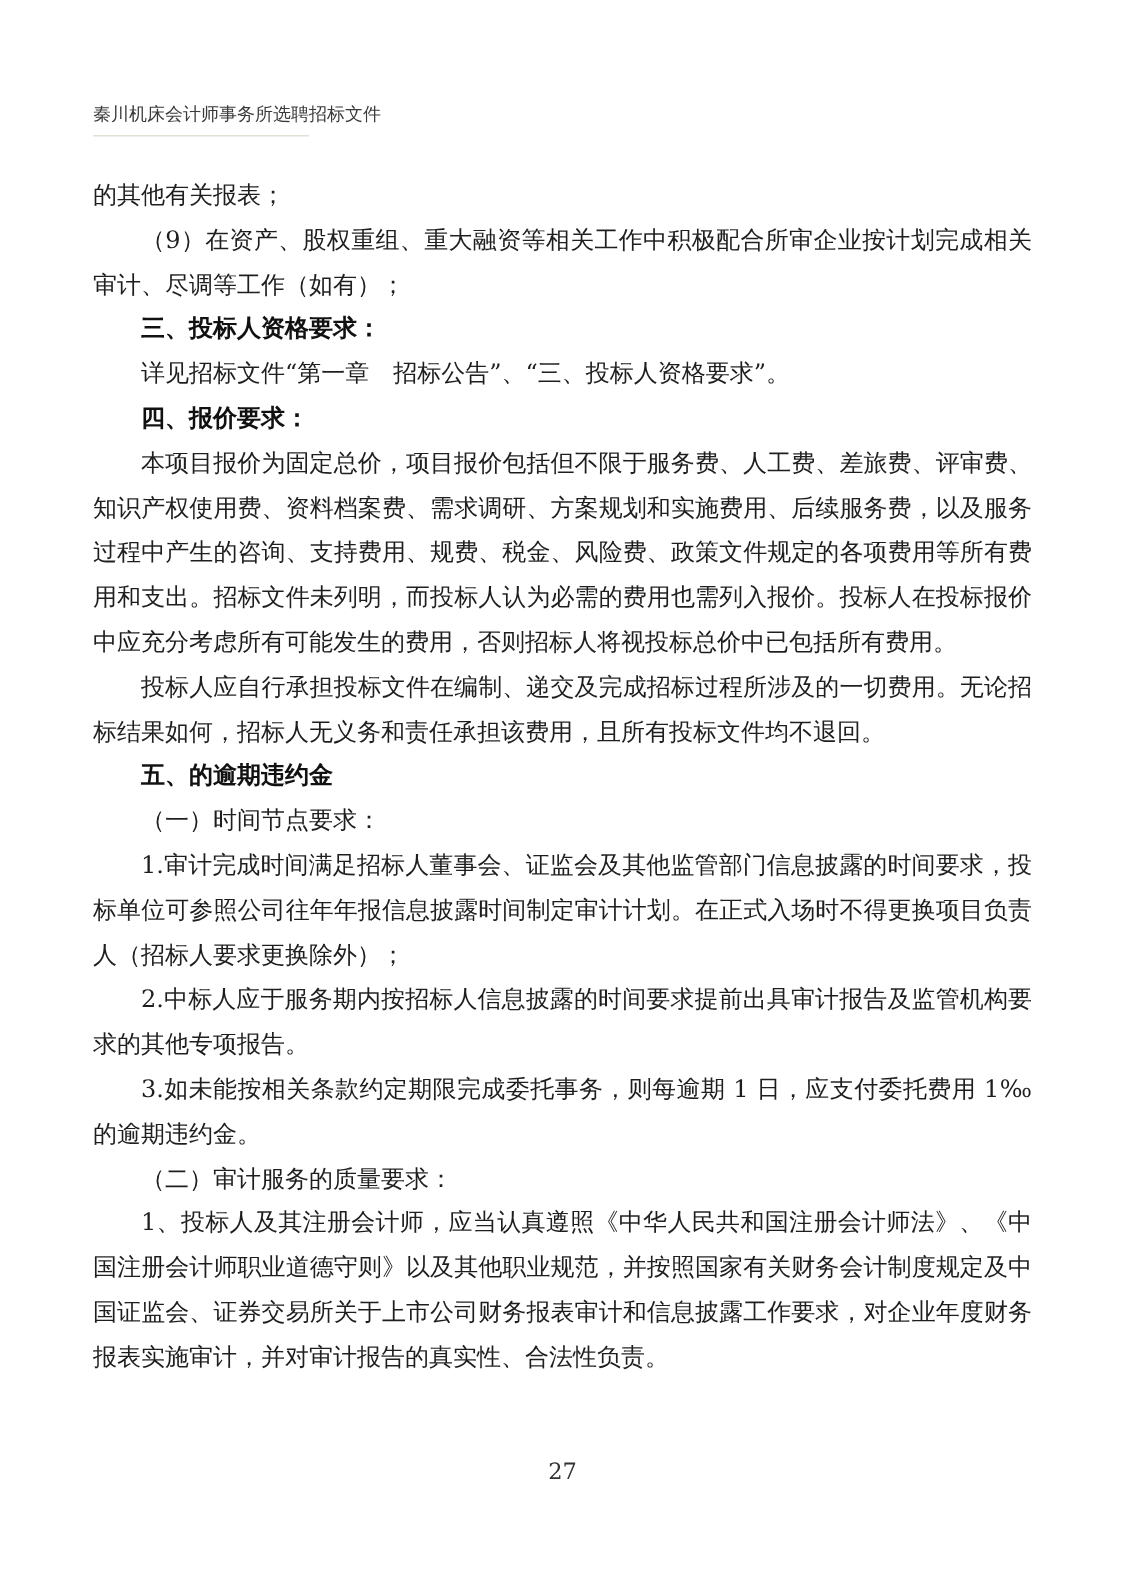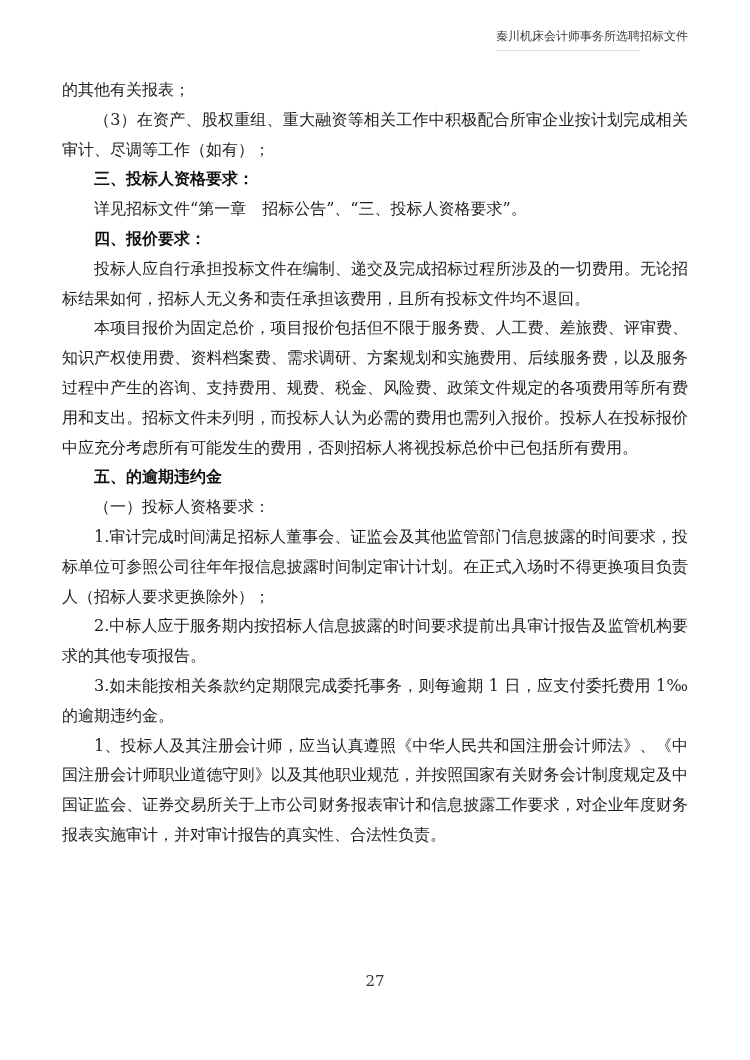--- a/index.html
+++ b/index.html
@@ -18,25 +18,26 @@
   .page {
     position: absolute;
     left: 62px;
     top: 0;
     width: 626px;
     height: 1060px;
   }
   .header {
     padding-top: 28px;
     display: flex;
-    justify-content: flex-end;
+    justify-content: flex-start;
     align-items: flex-end;
     font-size: 12px;
     line-height: 17px;
     color: #3a3a3a;
+    margin-top: 40px;
   }
   .header .h-left {
     border-bottom: 1px solid #e3dfd7;
     padding-bottom: 5px;
   }
   .header .h-right {
     padding-bottom: 6px;
   }
   .content {
     margin-top: 24px;
@@ -72,31 +73,32 @@
 
 <div class="page">
 
   <div class="header">
     <span class="h-left">秦川机床会计师事务所选聘</span>
     <span class="h-right">招标文件</span>
   </div>
 
   <div class="content" id="doc-content">
       <p class="">的其他有关报表；</p>
-      <p class="indent">（3）在资产、股权重组、重大融资等相关工作中积极配合所审企业按计划完成相关审计、尽调等工作（如有）；</p>
+      <p class="indent">（9）在资产、股权重组、重大融资等相关工作中积极配合所审企业按计划完成相关审计、尽调等工作（如有）；</p>
       <p class="heading indent">三、投标人资格要求：</p>
       <p class="indent">详见招标文件“第一章　招标公告”、“三、投标人资格要求”。</p>
       <p class="heading indent">四、报价要求：</p>
+      <p class="indent">本项目报价为固定总价，项目报价包括但不限于服务费、人工费、差旅费、评审费、知识产权使用费、资料档案费、需求调研、方案规划和实施费用、后续服务费，以及服务过程中产生的咨询、支持费用、规费、税金、风险费、政策文件规定的各项费用等所有费用和支出。招标文件未列明，而投标人认为必需的费用也需列入报价。投标人在投标报价中应充分考虑所有可能发生的费用，否则招标人将视投标总价中已包括所有费用。</p>
       <p class="indent">投标人应自行承担投标文件在编制、递交及完成招标过程所涉及的一切费用。无论招标结果如何，招标人无义务和责任承担该费用，且所有投标文件均不退回。</p>
-      <p class="indent">本项目报价为固定总价，项目报价包括但不限于服务费、人工费、差旅费、评审费、知识产权使用费、资料档案费、需求调研、方案规划和实施费用、后续服务费，以及服务过程中产生的咨询、支持费用、规费、税金、风险费、政策文件规定的各项费用等所有费用和支出。招标文件未列明，而投标人认为必需的费用也需列入报价。投标人在投标报价中应充分考虑所有可能发生的费用，否则招标人将视投标总价中已包括所有费用。</p>
       <p class="heading indent">五、的逾期违约金</p>
-      <p class="indent">（一）投标人资格要求：</p>
+      <p class="indent">（一）时间节点要求：</p>
       <p class="indent">1.审计完成时间满足招标人董事会、证监会及其他监管部门信息披露的时间要求，投标单位可参照公司往年年报信息披露时间制定审计计划。在正式入场时不得更换项目负责人（招标人要求更换除外）；</p>
       <p class="indent">2.中标人应于服务期内按招标人信息披露的时间要求提前出具审计报告及监管机构要求的其他专项报告。</p>
       <p class="indent">3.如未能按相关条款约定期限完成委托事务，则每逾期 1 日，应支付委托费用 1‰的逾期违约金。</p>
+      <p class="indent">（二）审计服务的质量要求：</p>
       <p class="indent">1、投标人及其注册会计师，应当认真遵照《中华人民共和国注册会计师法》、《中国注册会计师职业道德守则》以及其他职业规范，并按照国家有关财务会计制度规定及中国证监会、证券交易所关于上市公司财务报表审计和信息披露工作要求，对企业年度财务报表实施审计，并对审计报告的真实性、合法性负责。</p>
     </div>
 
   <div class="footer">
     <span>27</span>
   </div>
 
 </div>
 
 </body></html>

